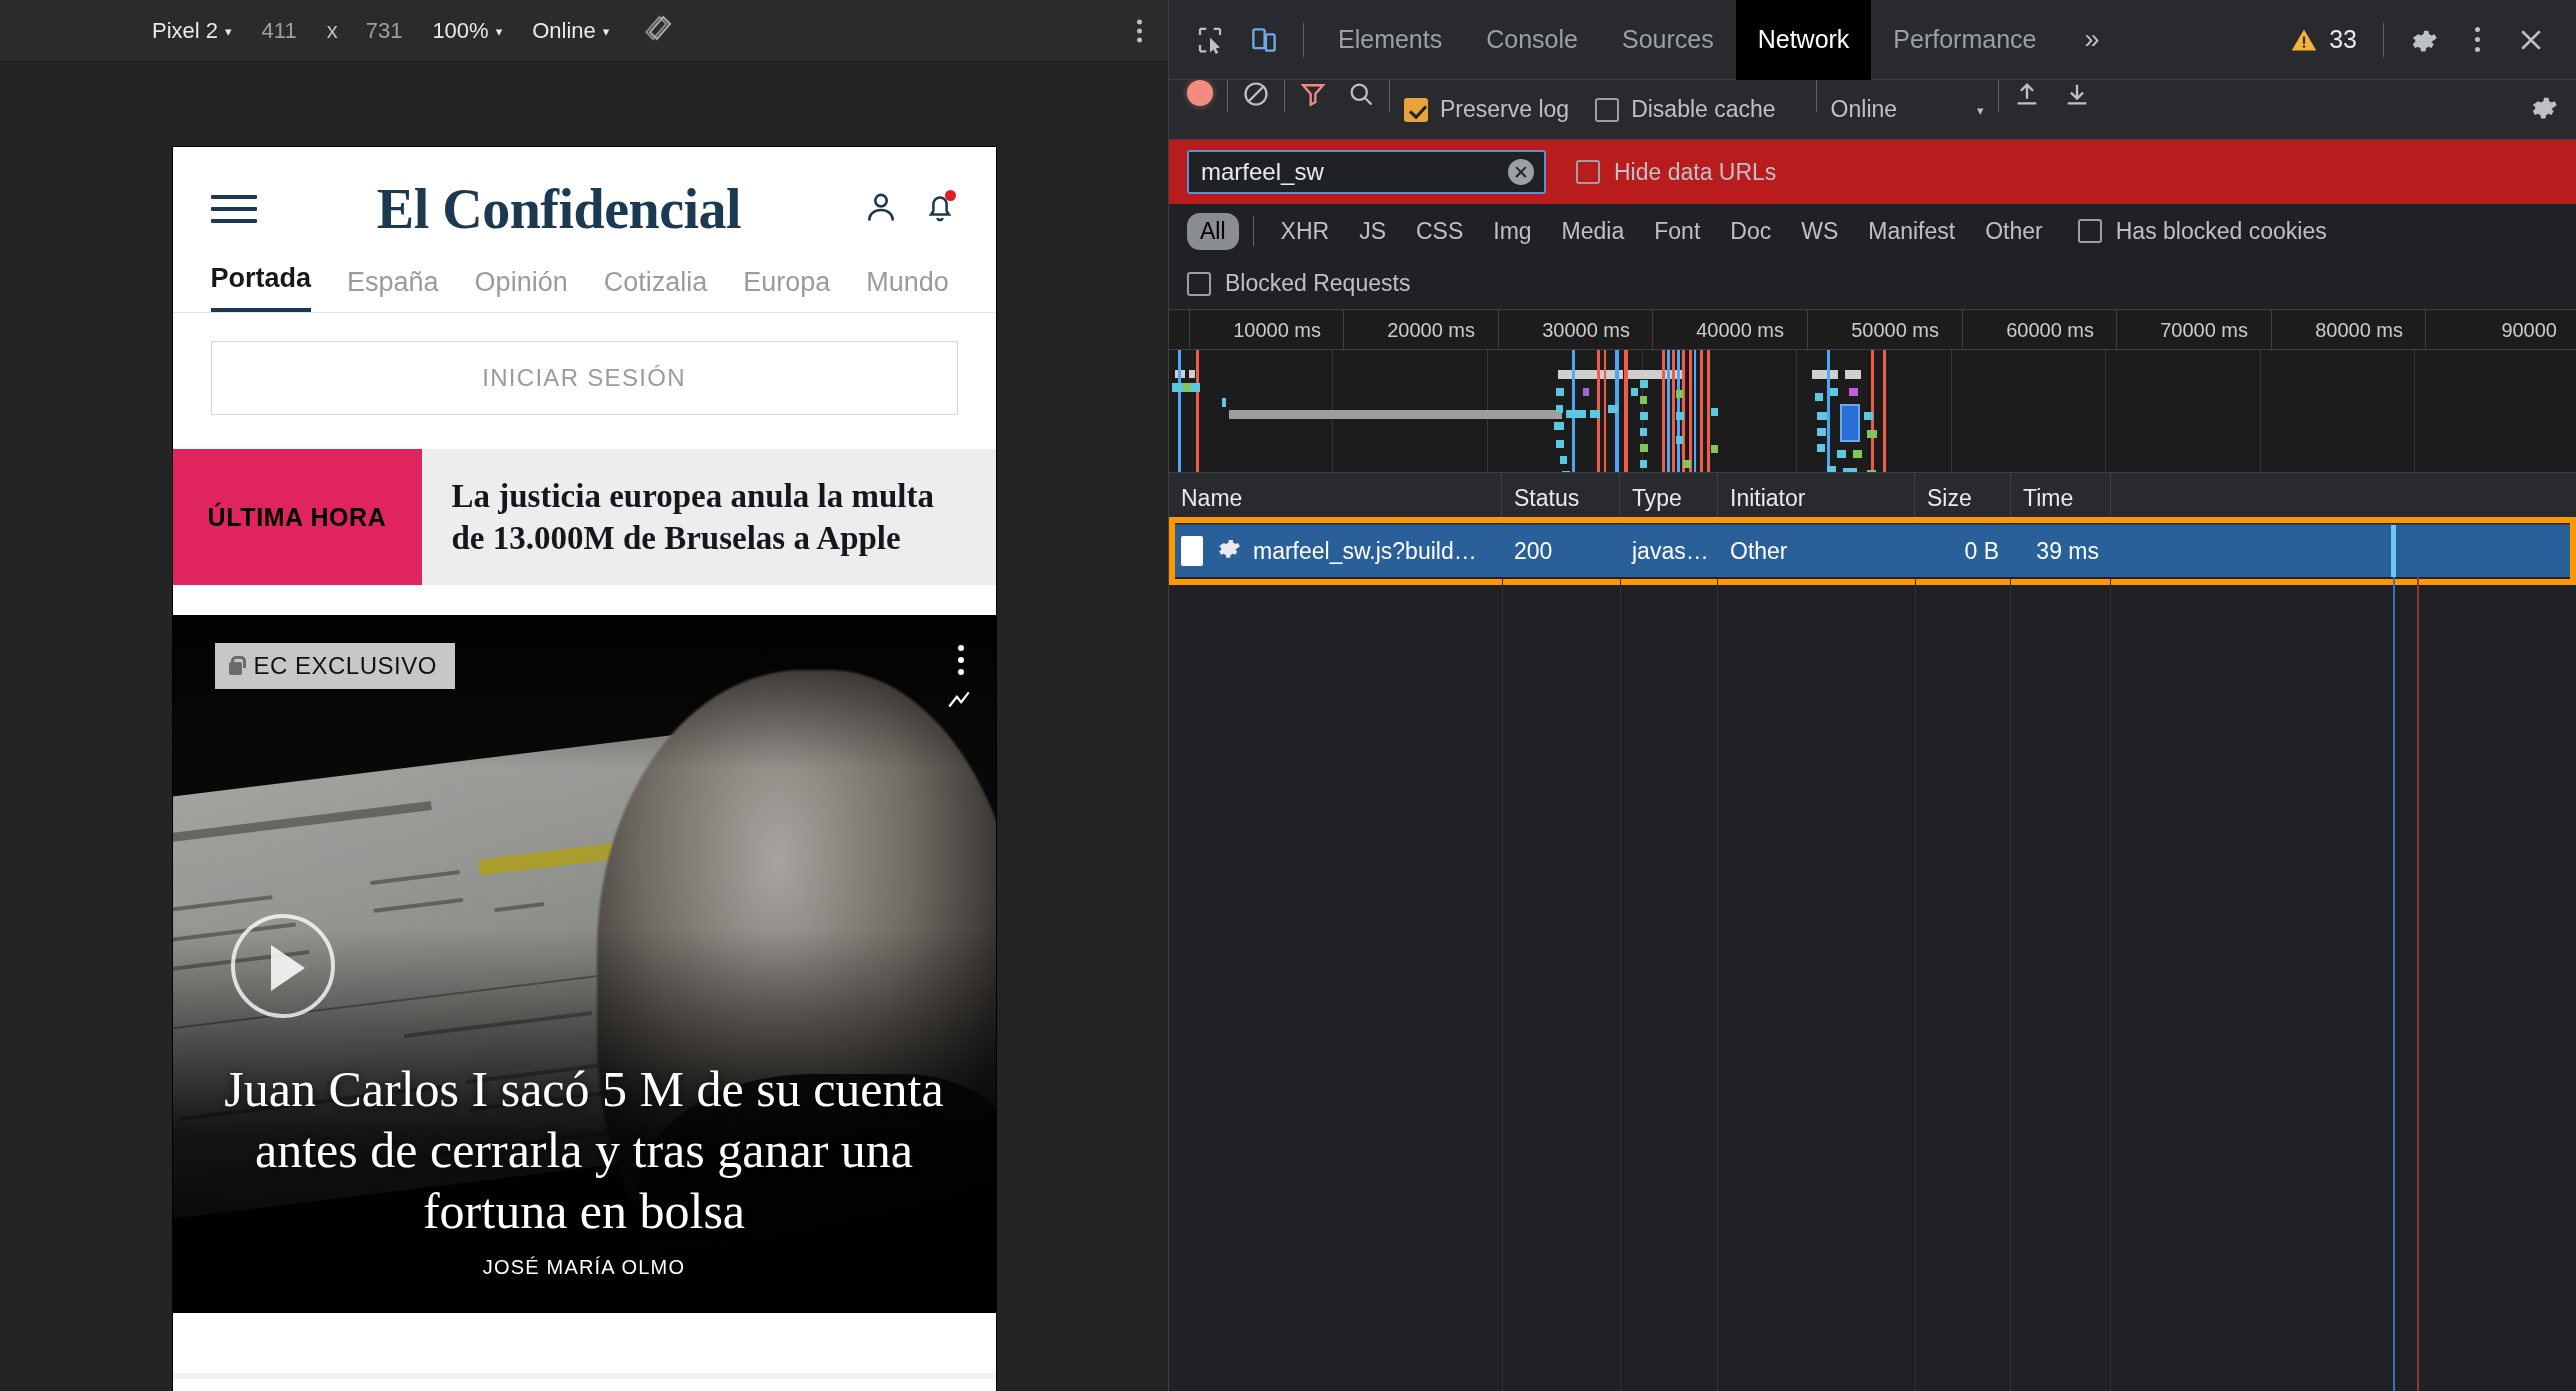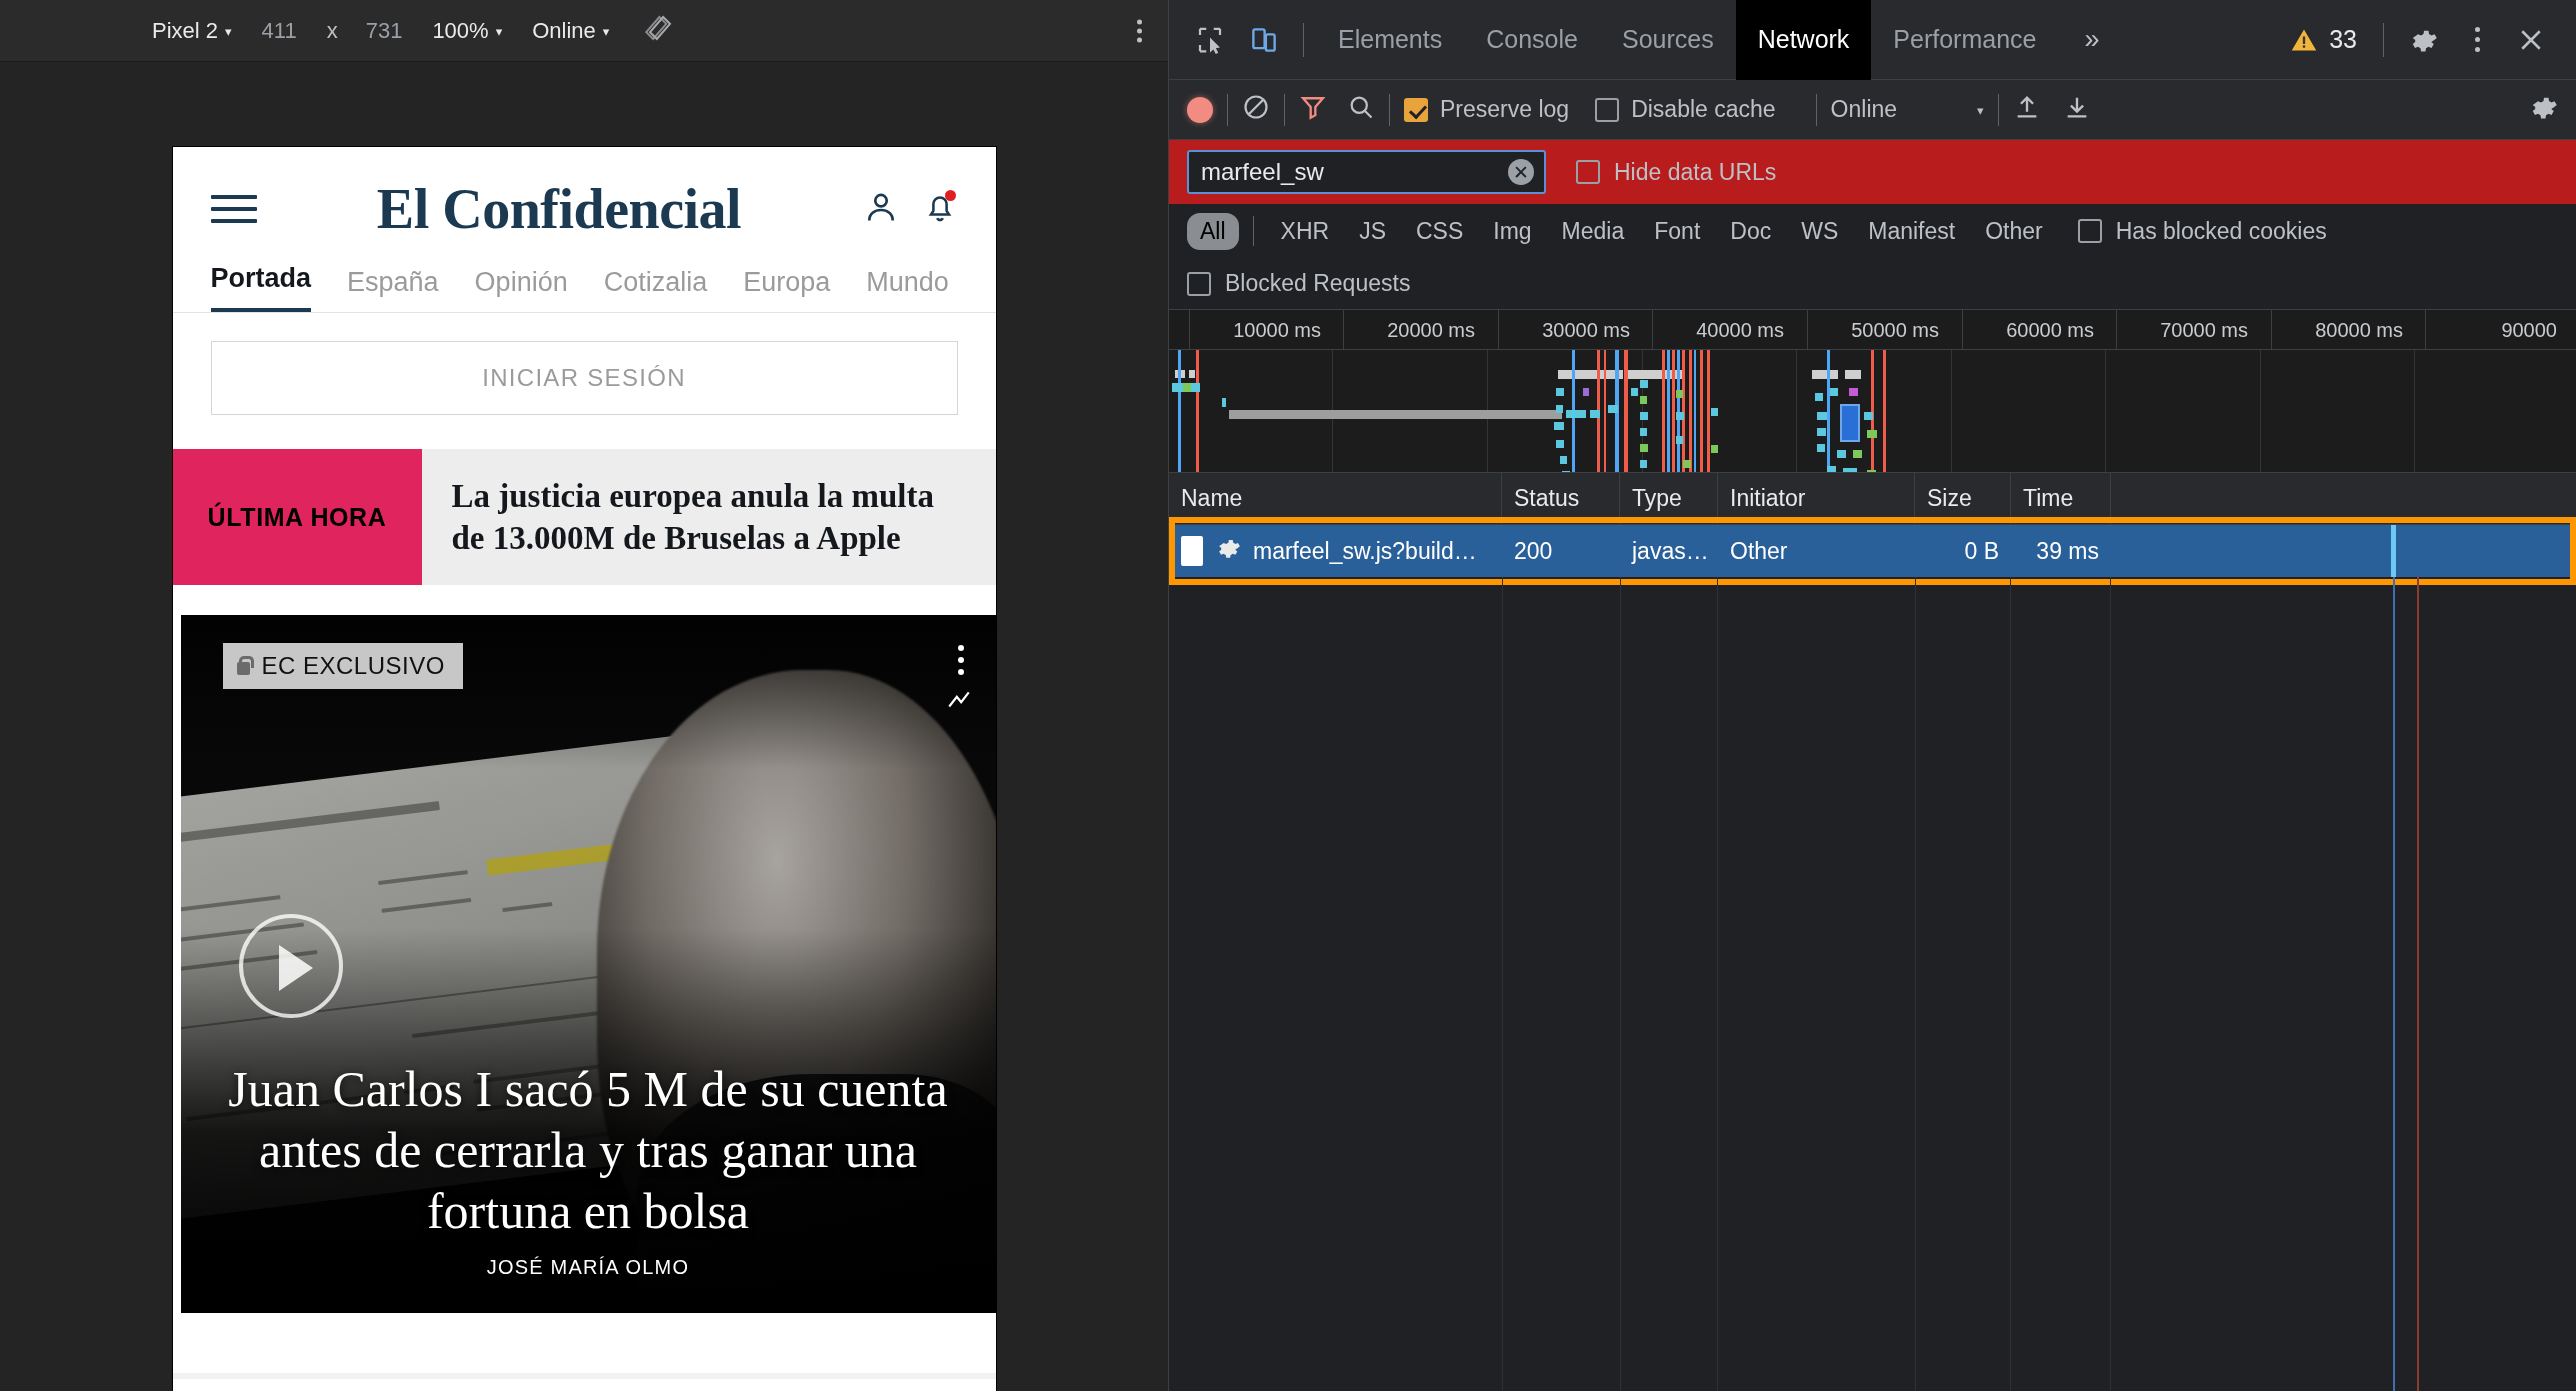--- a/index.html
+++ b/index.html
@@ -96,21 +96,21 @@
     font-size: 25px; font-weight: 700; letter-spacing: 0.6px;
     display: flex; align-items: center; justify-content: center;
     padding: 34px 26px; min-width: 249px; text-align: center;
   }
   .bk-text {
     font-family: "Liberation Serif", serif;
     font-weight: 700; font-size: 33px; color: #14181c;
     line-height: 1.28; padding: 26px 30px; display: flex; align-items: center;
   }
   .ec-hero {
-    position: relative; margin: 30px 0 0 8px; background: #000;
+    position: relative; margin: 30px 0 0 0; background: #000;
     height: 698px; overflow: hidden;
   }
   .hero-photo { position: absolute; inset: 0; overflow: hidden; background: #0a0a0a; }
   .hero-doc {
     position: absolute; left: -40px; top: 150px; width: 618px; height: 419px;
     background: linear-gradient(165deg,#d8d8d4 0%,#bdbdb8 55%,#9a9a95 100%);
     transform: rotate(-7deg); filter: blur(0.4px); opacity: .92;
   }
   .hero-doc-line { position: absolute; background: #4a4a46; height: 4px; opacity: .55; border-radius: 1px; }
   .hero-doc-hl { position: absolute; background: #e8d431; height: 16px; opacity: .9; }
@@ -201,21 +201,21 @@
   }
   .dt-tab.active { color: #fff; background: #000; }
   .dt-chevrons { padding: 0 26px; color: #bdc1c6; font-size: 27px; cursor: pointer; }
   .dt-right { margin-left: auto; display: flex; align-items: center; padding-right: 18px; }
   .warn-chip { display: flex; align-items: center; gap: 11px; font-size: 25px; color: #e8eaed; padding: 0 14px; cursor: pointer;}
   .kebab-v { display:flex; flex-direction:column; gap:5px; align-items:center; }
   .kebab-v i { width:5px;height:5px;border-radius:50%;background:#bdc1c6;display:block; }
 
   .net-toolbar {
     height: 60px; flex: 0 0 60px;
-    display: flex; align-items: center;
+    display: flex; 
     background: #292a2d; border-bottom: 1px solid #3c4043;
     padding-left: 18px; font-size: 23px; color: #bdc1c6;
   }
   .rec-dot { width: 26px; height: 26px; border-radius: 50%; background: #f28b82; box-shadow:0 0 6px rgba(242,139,130,.5); }
   .nt-sep { width:1px; height:32px; background:#5f6368; margin: 0 14px; }
   .cbx {
     width: 24px; height: 24px; border: 2px solid #9aa0a6; border-radius: 3px;
     display:inline-block; position: relative; flex: 0 0 24px;
   }
   .cbx.checked { background: #e8a33d; border-color: #e8a33d; }

